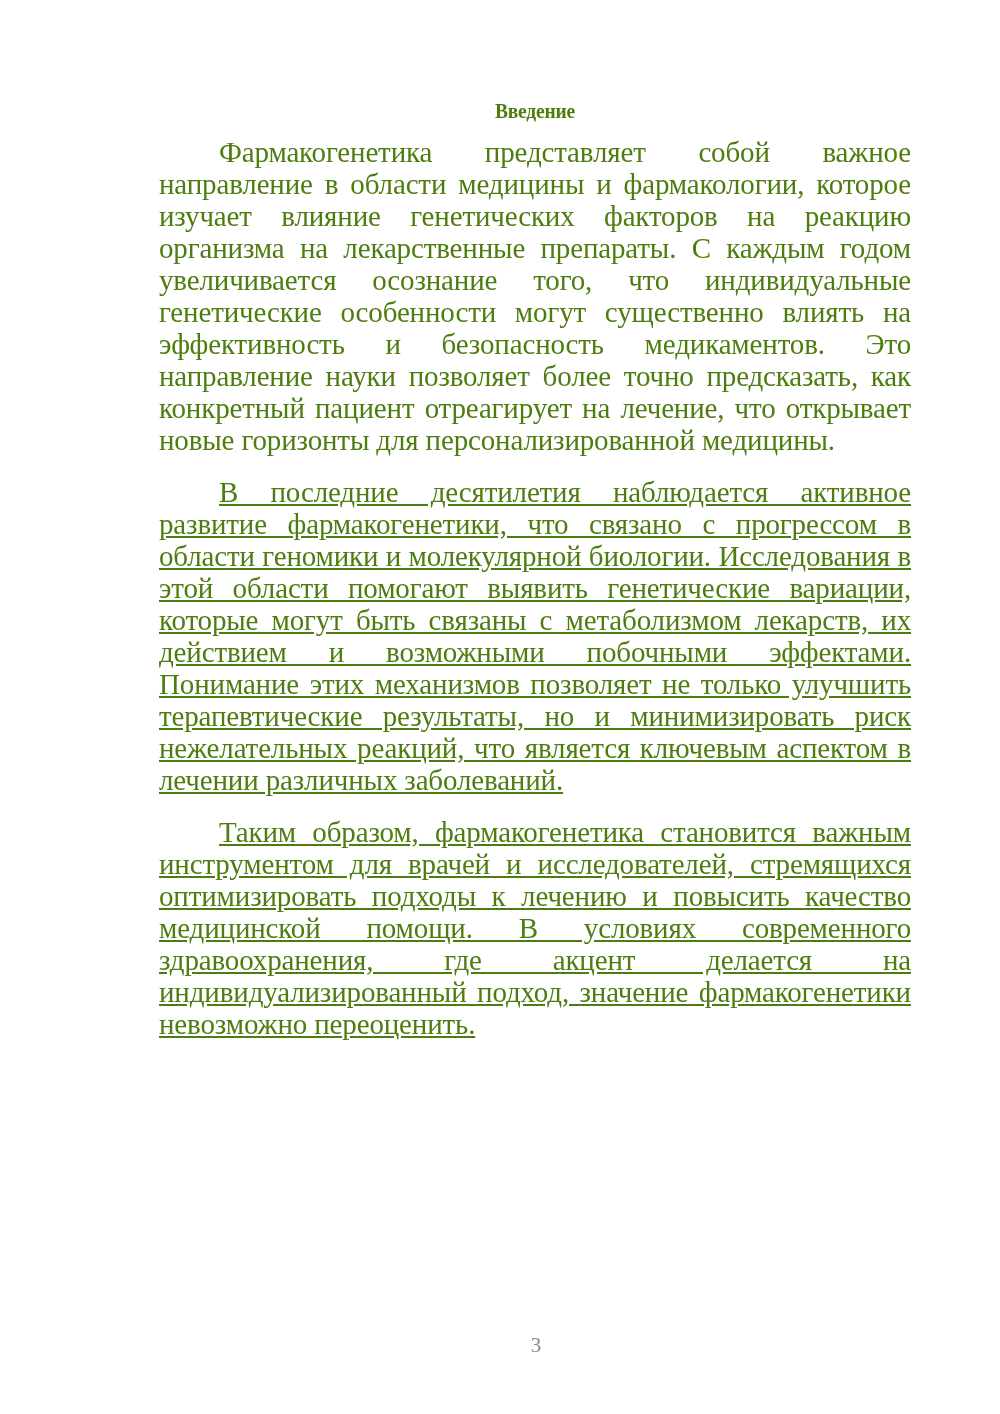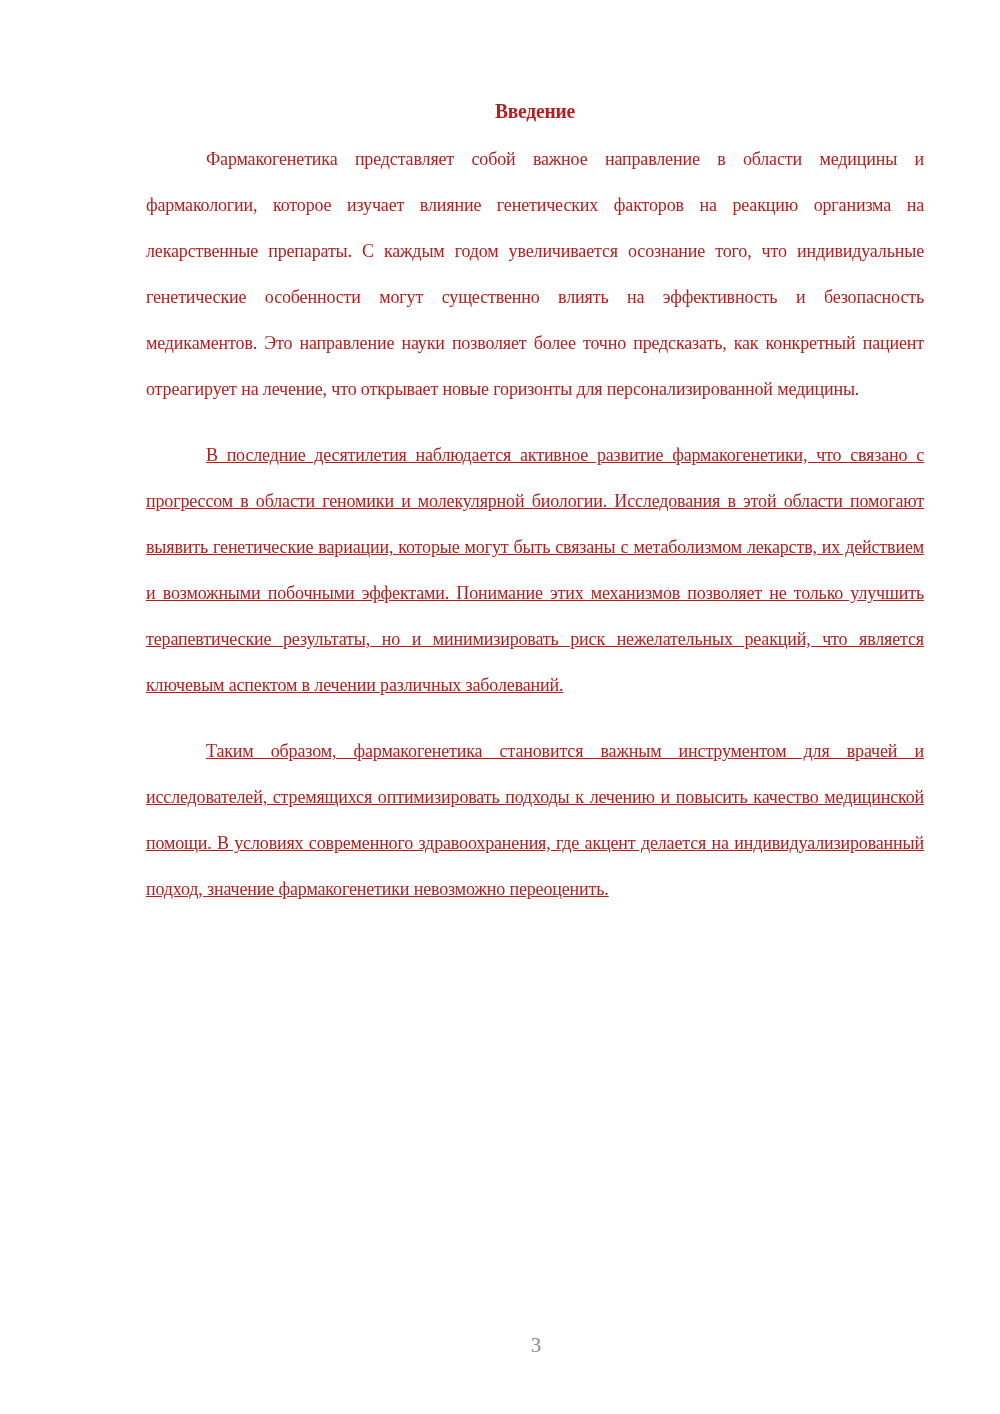--- a/index.html
+++ b/index.html
@@ -12,37 +12,37 @@
       height: 1414px;
       position: relative;
       overflow: hidden;
     }
     .page {
       position: absolute;
       left: 143px;
       top: 94px;
       width: 784px;
       font-family: "Liberation Serif", "DejaVu Serif", serif;
-      color: #b91c1c;
+      color: #4d7c0f;
     }
     .heading {
       text-align: center;
       font-weight: bold;
       font-size: 21px;
       line-height: 34px;
       margin: 0 0 0 0;
       letter-spacing: -0.2px;
       transform: scaleX(0.93);
     }
     .para {
-      font-size: 18px;
-      line-height: 46px;
+      font-size: 29px;
+      line-height: 32px;
       text-align: justify;
       text-indent: 60px;
-      margin: 3px;
+      margin: 16px;
       letter-spacing: -0.15px;
     }
     .para + .para {
       margin-top: 20px;
       text-decoration: underline;
     }
     .p1 { margin-top: 8px; }
     .page-number {
       position: absolute;
       left: 0;

